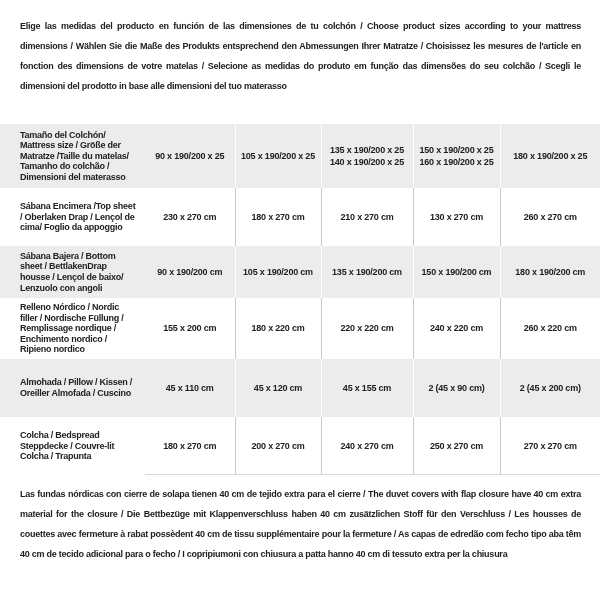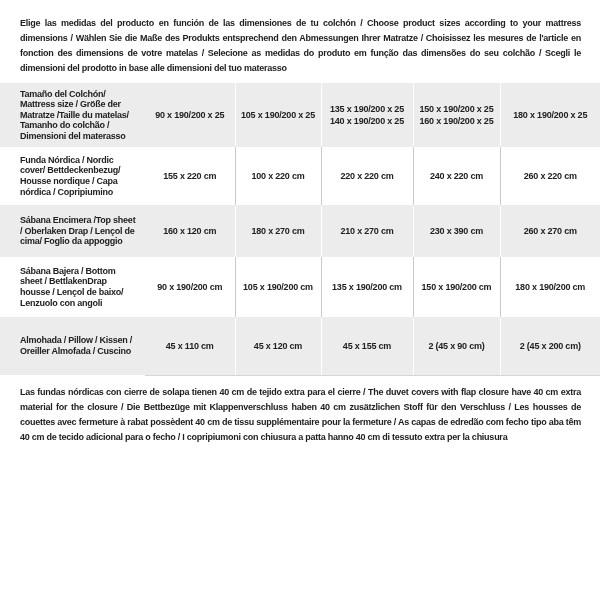--- a/index.html
+++ b/index.html
@@ -14,32 +14,32 @@
     width:600px;height:600px;
     background:var(--page_bg,#fff);
     color:var(--text_color,#212121);
     font-family:"Liberation Sans","DejaVu Sans",sans-serif;
     -webkit-font-smoothing:antialiased;
   }
   .page{width:600px;height:600px;overflow:hidden;background:var(--page_bg,#fff);}
   .para{
     font-weight:700;
     font-size:9px;
-    line-height:15px;
+    line-height:20px;
     letter-spacing:-0.25px;
     text-align:justify;
     margin:0;
   }
   .header{padding:16px 19px 0 20px;}
   .footer{padding:9px 19px 0 20px;}
   table.size-table{
     border-collapse:collapse;
     table-layout:fixed;
     width:600px;
-    margin-top:7px;
+    margin-top:28px;
   }
   td{
     font-weight:700;
     vertical-align:middle;
     padding:4px 0;
   }
   td.label{
     font-size:9px;
     line-height:10.6px;
     letter-spacing:-0.25px;
@@ -88,49 +88,57 @@
         <td class="label">Tamaño del Colchón/ Mattress size / Größe der Matratze /Taille du matelas/ Tamanho do colchão / Dimensioni del materasso</td>
         <td class="data">90 x 190/200 x 25</td>
         <td class="data">105 x 190/200 x 25</td>
         <td class="data">135 x 190/200 x 25
 140 x 190/200 x 25</td>
         <td class="data">150 x 190/200 x 25
 160 x 190/200 x 25</td>
         <td class="data">180 x 190/200 x 25</td>
       </tr>
       <tr>
-        <td class="label">Funda Nórdica /  Nordic cover/ Bettdeckenbezug/ Housse nordique  / Capa nórdica / Copripiumino</td>
-        <td class="data">155 x 220 cm</td>
-        <td class="data">100 x 220 cm</td>
-        <td class="data">220 x 220 cm</td>
-        <td class="data">240 x 220 cm</td>
-        <td class="data">260 x 220 cm</td>
-      </tr>
-      <tr>
         <td class="label">Sábana Encimera /Top sheet / Oberlaken Drap / Lençol de cima/ Foglio da appoggio</td>
-        <td class="data">160 x 120 cm</td>
+        <td class="data">230 x 270 cm</td>
         <td class="data">180 x 270 cm</td>
         <td class="data">210 x 270 cm</td>
-        <td class="data">230 x 390 cm</td>
+        <td class="data">130 x 270 cm</td>
         <td class="data">260 x 270 cm</td>
       </tr>
       <tr>
         <td class="label">Sábana Bajera / Bottom sheet / BettlakenDrap housse / Lençol de baixo/ Lenzuolo con angoli</td>
         <td class="data">90 x 190/200 cm</td>
         <td class="data">105 x 190/200 cm</td>
         <td class="data">135 x 190/200 cm</td>
         <td class="data">150 x 190/200 cm</td>
         <td class="data">180 x 190/200 cm</td>
       </tr>
       <tr>
+        <td class="label">Relleno Nórdico / Nordic filler / Nordische Füllung / Remplissage nordique / Enchimento nordico / Ripieno nordico</td>
+        <td class="data">155 x 200 cm</td>
+        <td class="data">180 x 220 cm</td>
+        <td class="data">220 x 220 cm</td>
+        <td class="data">240 x 220 cm</td>
+        <td class="data">260 x 220 cm</td>
+      </tr>
+      <tr>
         <td class="label">Almohada  / Pillow / Kissen / Oreiller Almofada / Cuscino</td>
         <td class="data">45 x 110 cm</td>
         <td class="data">45 x 120 cm</td>
         <td class="data">45 x 155 cm</td>
         <td class="data">2 (45 x 90 cm)</td>
         <td class="data">2 (45 x 200 cm)</td>
+      </tr>
+      <tr>
+        <td class="label">Colcha / Bedspread Steppdecke / Couvre-lit Colcha / Trapunta</td>
+        <td class="data">180 x 270 cm</td>
+        <td class="data">200 x 270 cm</td>
+        <td class="data">240 x 270 cm</td>
+        <td class="data">250 x 270 cm</td>
+        <td class="data">270 x 270 cm</td>
       </tr>
     </tbody>
   </table>
 
   <p class="para footer">Las fundas nórdicas con cierre de solapa tienen 40 cm de tejido extra para el cierre  / The duvet covers with flap closure have 40 cm extra material for the closure / Die Bettbezüge mit Klappenverschluss haben 40 cm zusätzlichen Stoff für den Verschluss / Les housses de couettes avec fermeture à rabat possèdent 40 cm de tissu supplémentaire pour la fermeture / As capas de edredão com fecho tipo aba têm 40 cm de tecido adicional para o fecho / I copripiumoni con chiusura a patta hanno 40 cm di tessuto extra per la chiusura</p>
 
 </div>
 
 </body></html>

